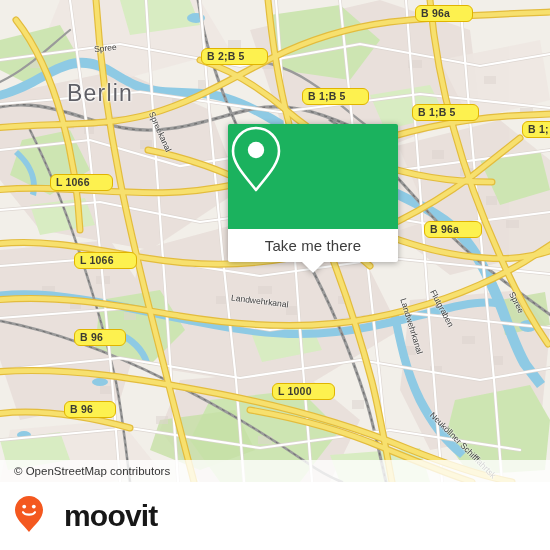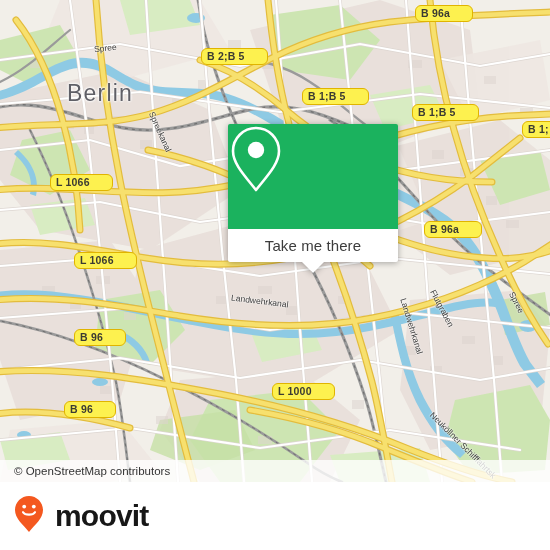--- a/index.html
+++ b/index.html
@@ -100,21 +100,21 @@
     display:flex;align-items:center;
     padding:0 12px 0 14px;
   }
   .caption-text{
     flex:1;
     font-size:14.5px;
     line-height:21px;
     color:#2c2c2c;
     padding-right:8px;
   }
-  .logo{display:flex;align-items:center;gap:11px;flex:0 0 auto;}
+  .logo{display:flex;align-items:center;gap:20px;flex:0 0 auto;}
   .logo-word{
     font-size:30px;
     font-weight:bold;
     color:#171717;
     letter-spacing:-0.8px;
     line-height:30px;
   }
 </style>
 </head>
 <body>

